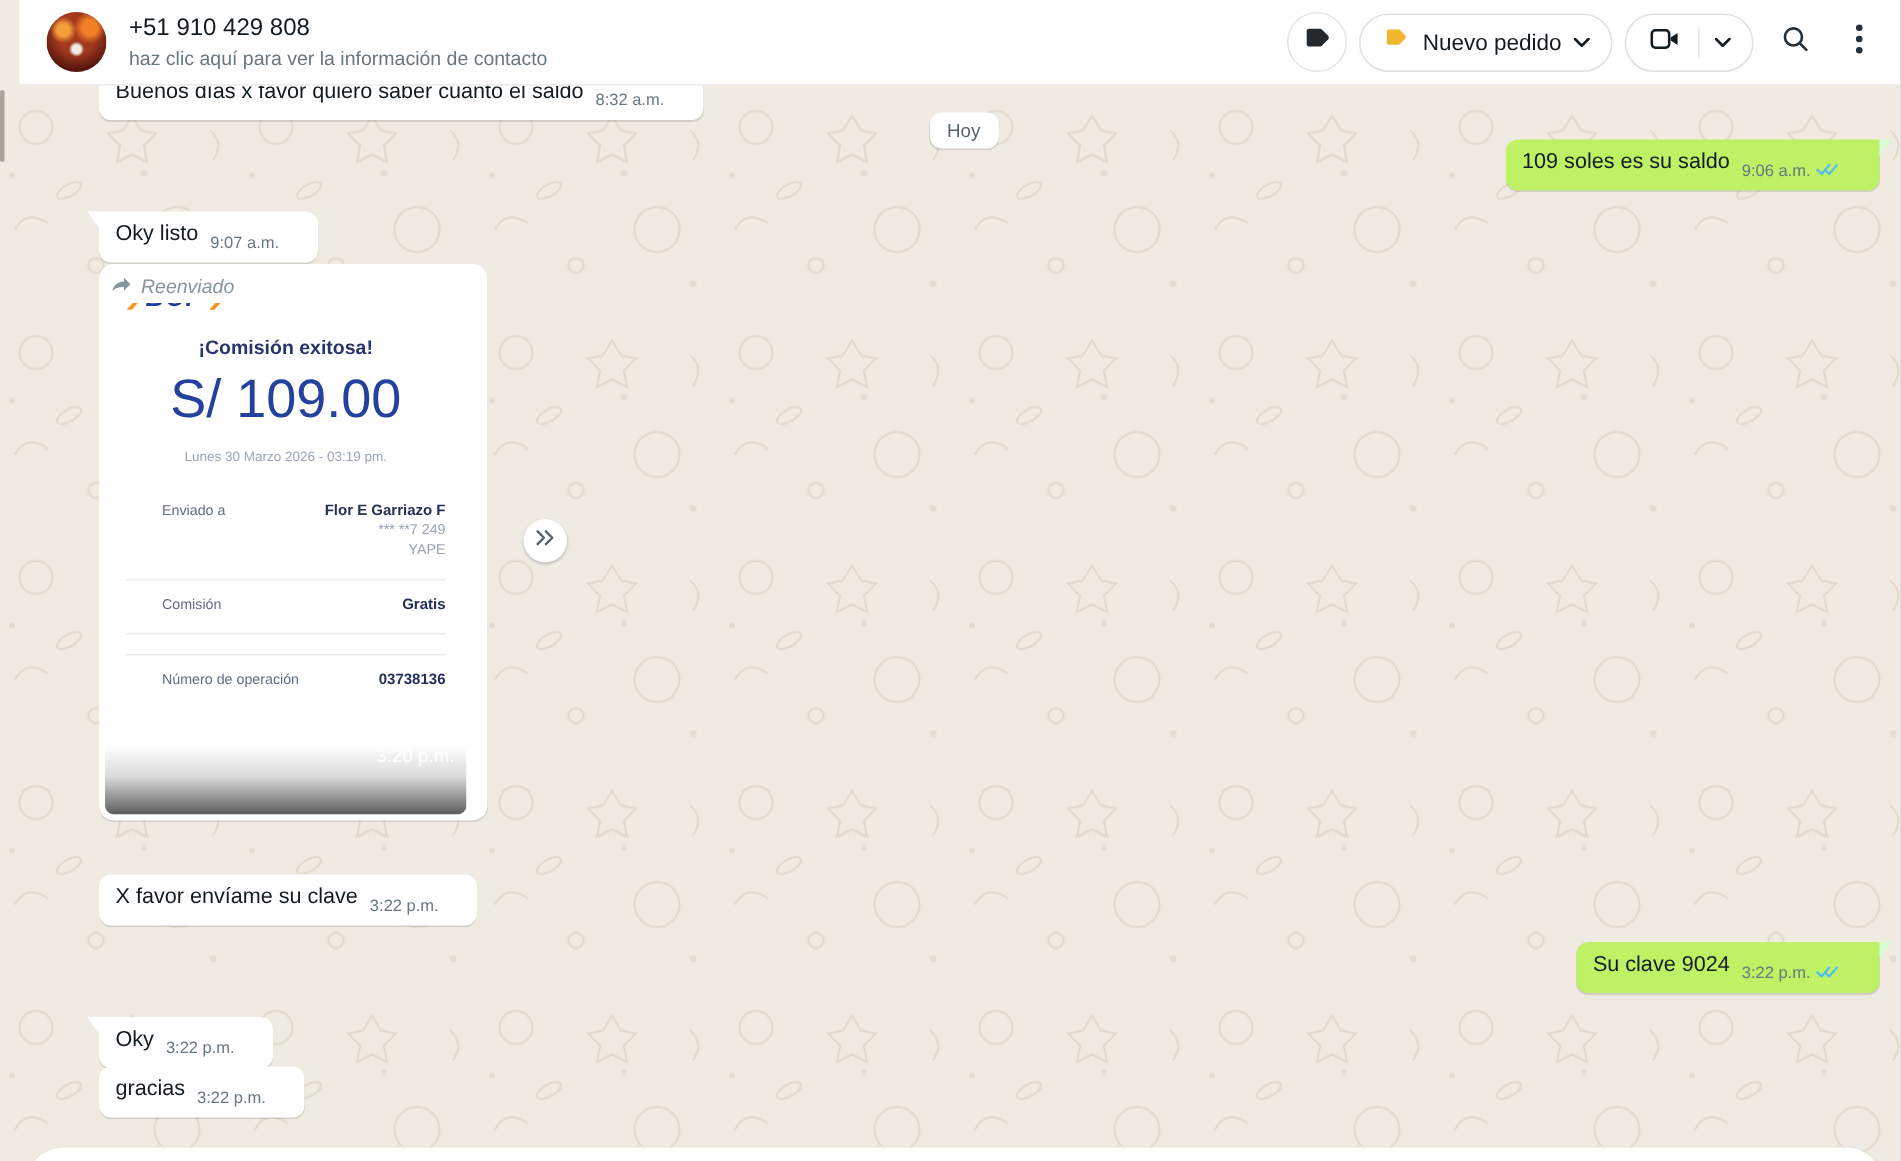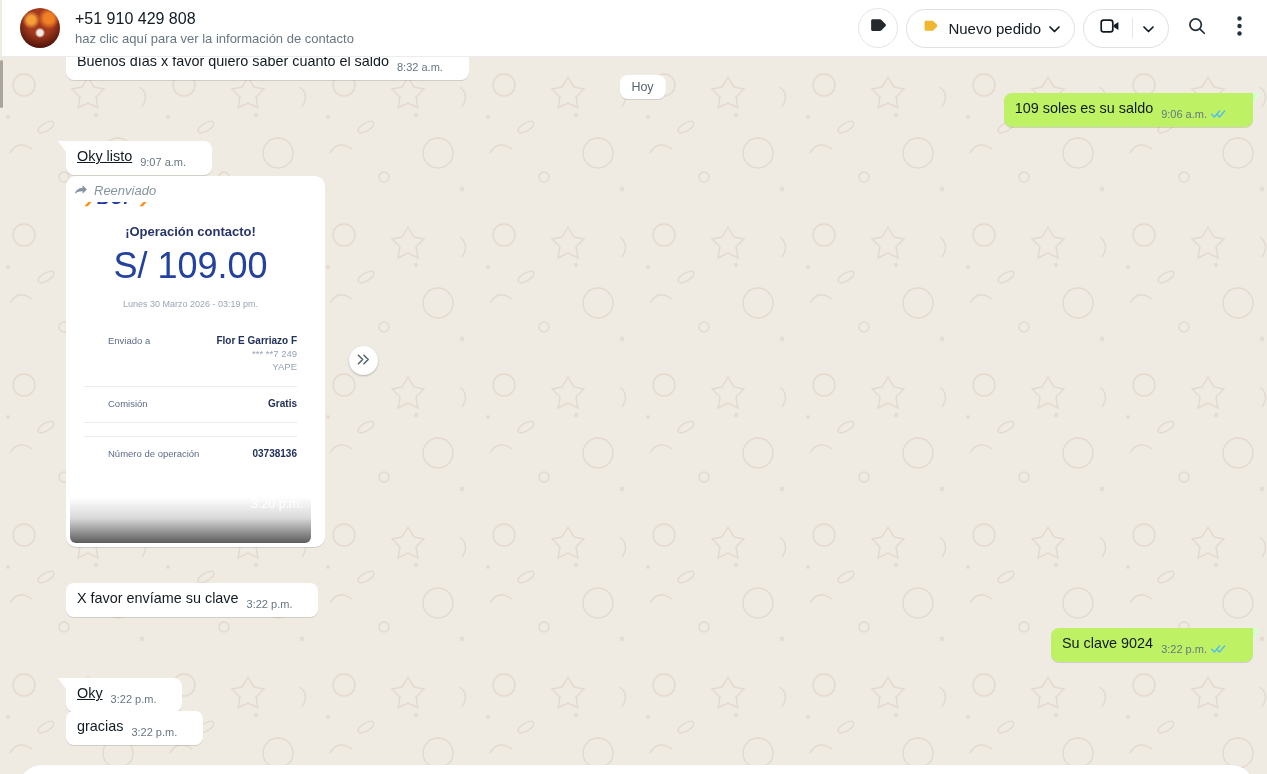--- a/index.html
+++ b/index.html
@@ -5,21 +5,21 @@
   * { margin:0; padding:0; box-sizing:border-box; }
   html,body { background:#ccc; }
   .app {
     position:relative; width:1267px; height:774px; overflow:hidden;
     background:#efeae2; font-family:"Liberation Sans", sans-serif;
     color:#111b21;
   }
 
   
   .chat-header {
-    position:absolute; top:0; left:2px; right:0; height:57px;
+    position:absolute; top:0; left:13px; right:0; height:57px;
     background:#ffffff; border-bottom:1px solid #ececec;
     display:flex; align-items:center; z-index:30; padding:0 14px 0 18px;
   }
   .contact-block { display:flex; align-items:center; gap:15px; cursor:pointer; flex:1; min-width:0; }
   .avatar {
     width:40px; height:40px; border-radius:50%; flex:0 0 auto;
     background:
       radial-gradient(circle at 50% 62%, rgba(245,245,240,.95) 0 9%, rgba(245,245,240,0) 16%),
       radial-gradient(circle at 28% 30%, rgba(255,170,60,.9) 0 10%, rgba(255,170,60,0) 22%),
       radial-gradient(circle at 72% 26%, rgba(255,140,40,.85) 0 12%, rgba(255,140,40,0) 26%),
@@ -56,21 +56,21 @@
   }
 
   .msg { position:absolute; z-index:2; max-width:620px; }
   .bubble {
     position:relative; border-radius:8px; padding:6px 26px 8px 11px;
     font-size:14.4px; line-height:19px; color:#111b21; white-space:nowrap;
     box-shadow:0 1px .5px rgba(11,20,26,.13);
   }
   .bubble.in  { background:#ffffff; }
   .bubble.out { background:#bef264; }
-  .bubble.tail-l { border-top-left-radius:0;text-decoration:underline; }
+  .bubble.tail-l { border-top-left-radius:0; }
   .bubble.tail-l::before {
     content:""; position:absolute; top:0; left:-8px;
     border-right:8px solid #ffffff; border-bottom:11px solid transparent;
   }
   .bubble.tail-r { border-top-right-radius:0; }
   .bubble.tail-r::before {
     content:""; position:absolute; top:0; right:-8px;
     border-left:8px solid #d9fdd3; border-bottom:11px solid transparent;
   }
   .msg-time {
@@ -261,21 +261,21 @@
           <span>Reenviado</span>
         </div>
         <div class="receipt-img">
           <div class="bcp-clip">
             <div class="bcp-inner">
                 <span class="bcp-arrow">❯</span>
                 <span class="bcp-word">BCP</span>
                 <span class="bcp-arrow">❯</span>
               </div>
           </div>
-          <div class="r-title">¡Operación contacto!</div>
+          <div class="r-title">¡Comisión exitosa!</div>
           <div class="r-amount">S/ 109.00</div>
           <div class="r-date">Lunes 30 Marzo 2026 - 03:19 pm.</div>
 
           <div class="r-row row1">
             <span class="r-label">Enviado a</span>
             <span class="r-vals">
               <div class="r-value">Flor E Garriazo F</div>
               <div class="r-sub">*** **7 249</div>
               <div class="r-sub">YAPE</div>
             </span>

